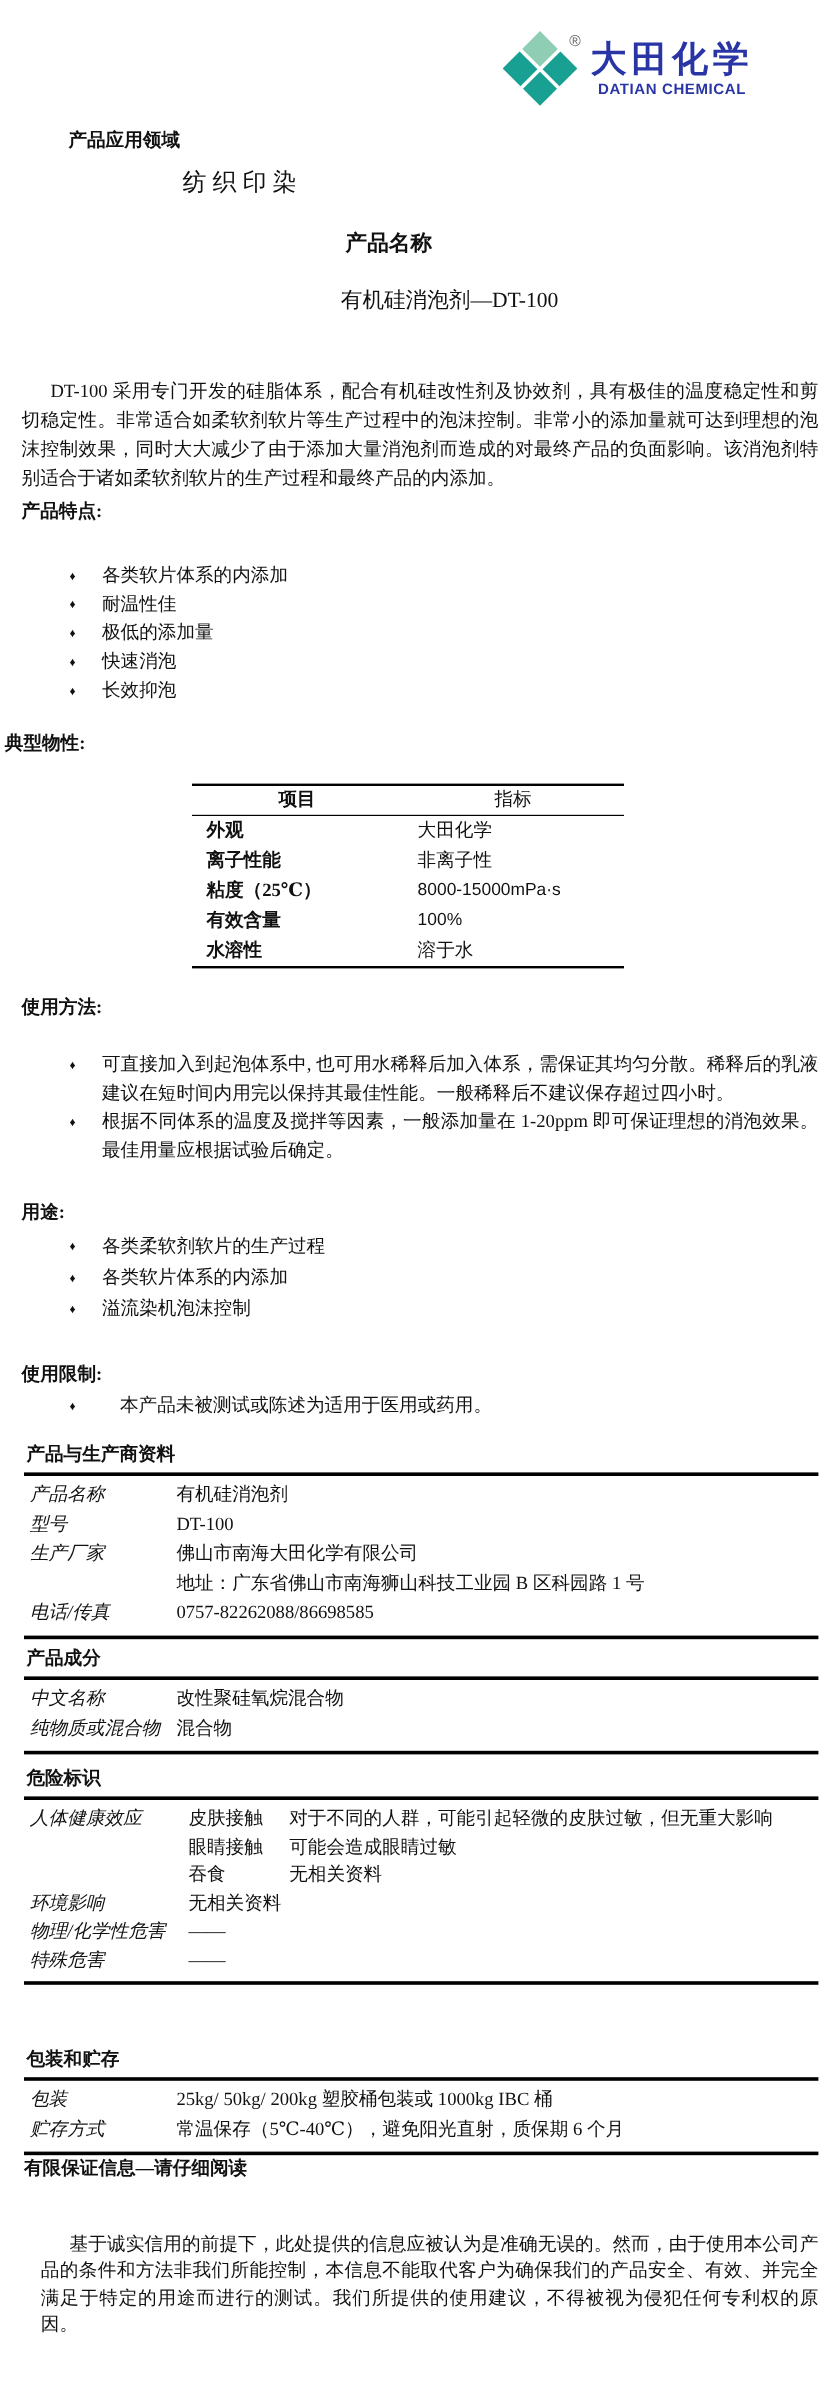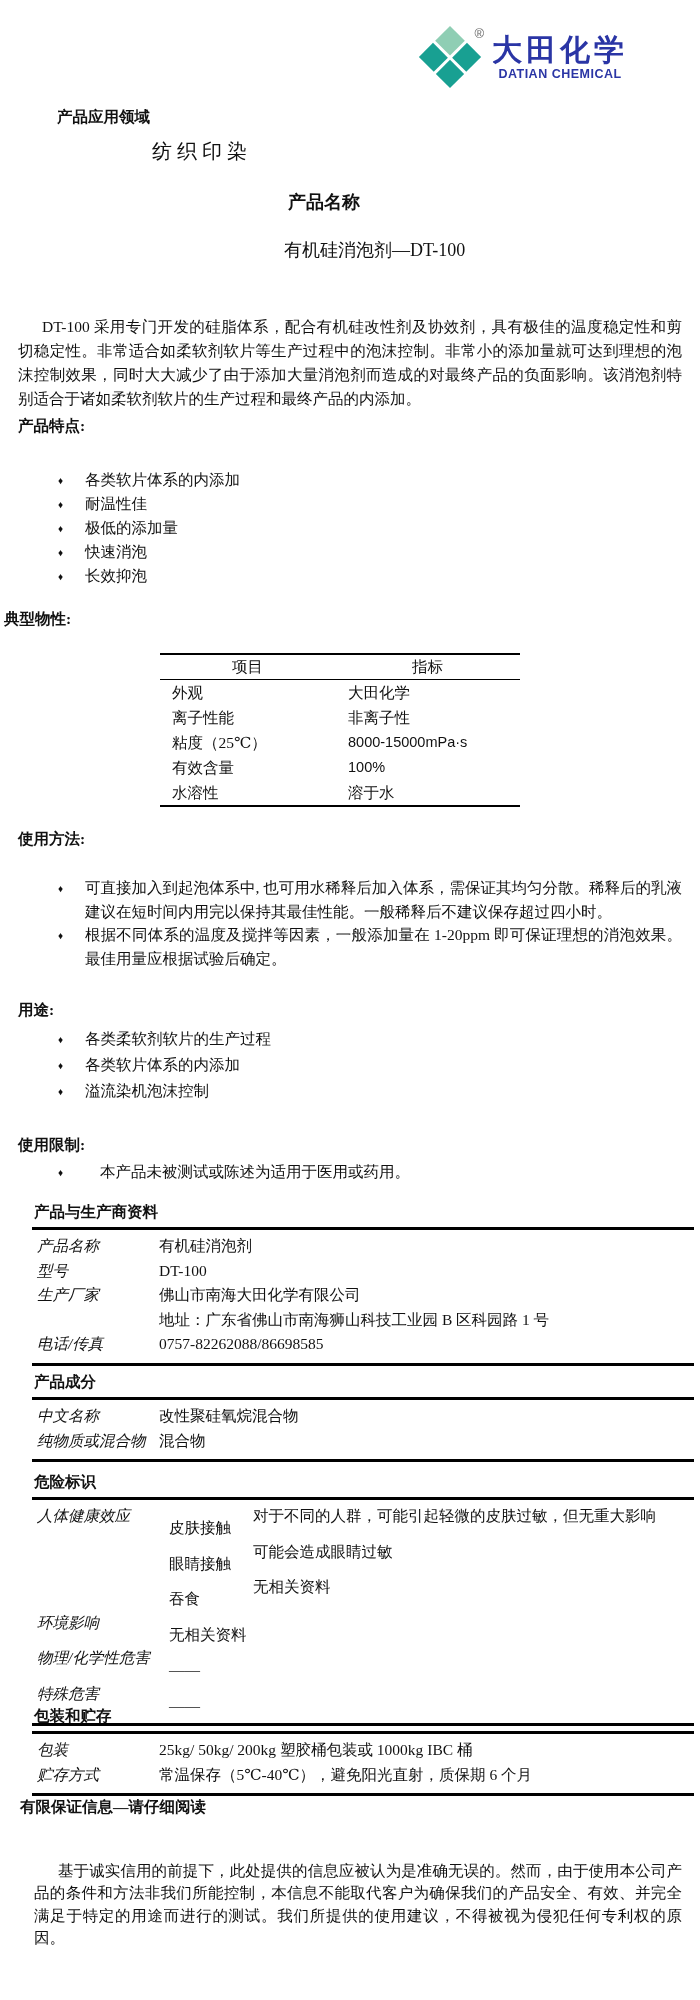--- a/index.html
+++ b/index.html
@@ -51,40 +51,40 @@
   .apps-list{top:1026px;left:58px;}
   .apps-list .bi{line-height:26px;}
   .restr-list{top:1160px;left:58px;}
   .restr-list .bi{padding-left:42px;}
 
   
   .ptable{top:653px;left:160px;width:360px;border-top:2px solid #000;border-bottom:2.5px solid #000;}
   .pt-head{display:flex;border-bottom:1.5px solid #000;height:25px;line-height:24px;}
   .pt-head span{text-align:center;}
   .pt-row{display:flex;height:25px;line-height:25px;}
-  .pt-c1{width:175px;flex:none;}
+  .pt-c1{width:175px;flex:none;font-weight:bold;}
   .pt-c2{width:185px;flex:none;}
   .pt-row .pt-c1{padding-left:12px;}
   .pt-row .pt-c2{padding-left:13px;font-family:"Liberation Sans","DejaVu Sans",sans-serif;font-size:14.5px;}
   .pt-row .pt-c2.cjk{font-family:"Liberation Serif","DejaVu Serif",serif;font-size:15.5px;}
 
   
-  .sec{left:32px;width:662px;}
+  .sec{left:20px;width:662px;}
   .sec-head{font-weight:bold;font-size:15.5px;padding:0 0 4px 2px;border-bottom:3px solid #000;}
   .sec-body{border-bottom:3px solid #000;padding:4px 0 6px;}
   .irow{display:flex;line-height:24.5px;}
   .ilabel{width:127px;flex:none;font-style:italic;padding-left:5px;}
   .ival{flex:1;}
   .sec-man{top:1202px;}
   .sec-comp{top:1372px;}
   .sec-haz{top:1472px;}
   .sec-pack{top:1690px;margin-top:16px;}
   .hrow{display:flex;line-height:23.5px;gap:12px;}
   .hlabel{width:125px;flex:none;font-style:italic;padding-left:5px;}
-  .hsub{width:72px;flex:none;margin-top:12px;}
+  .hsub{width:72px;flex:none;}
   .hval{flex:1;text-align:justify;}
   .hrow.wide .hsub{width:auto;}
 </style>
 </head>
 <body>
 
 <div class="page">
 
   <header class="abs logo">
     <div class="logo-mark">

